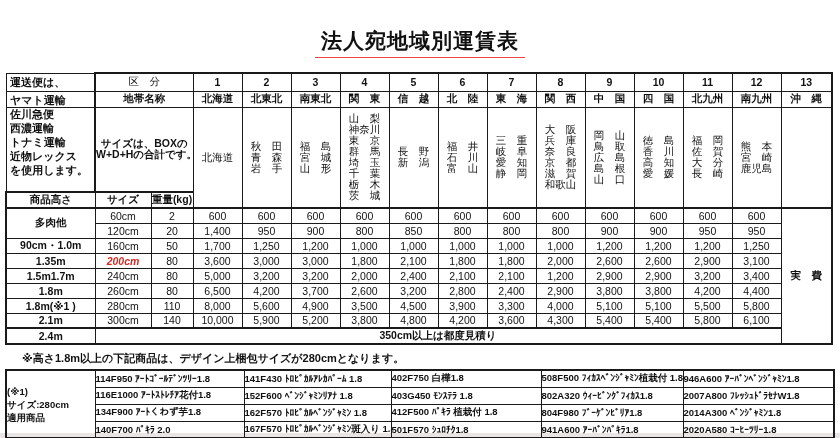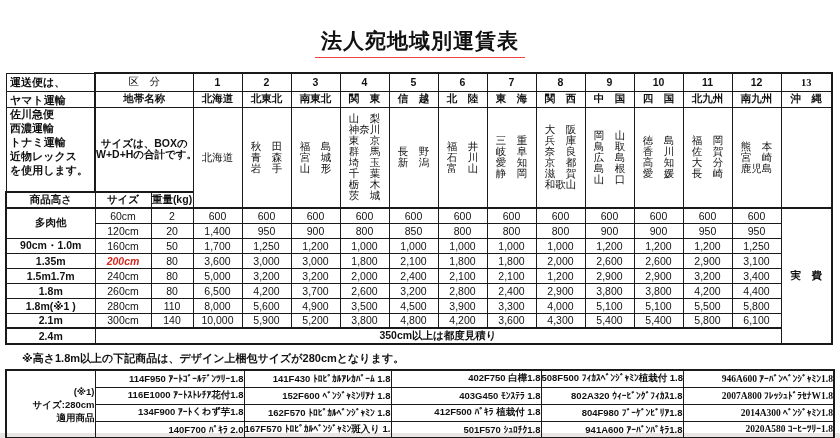--- a/index.html
+++ b/index.html
@@ -11,21 +11,21 @@
   .sidebar{position:absolute;top:76px;left:10px;z-index:3;font-size:11px;font-weight:bold;line-height:13px;}
   .sidebar div{margin-bottom:1px;}
   .sidebar div:first-child{margin-bottom:5px;}
   table{border-collapse:collapse;table-layout:fixed;z-index:1;}
   #main-table{position:absolute;left:5px;top:72px;width:826px;}
   #main-table td{border:1px solid #1a1a1a;padding:0;text-align:center;vertical-align:middle;
         font-size:10.5px;overflow:hidden;white-space:nowrap;}
   td.ghost{border:none;}
   .bt2{border-top-width:2px !important;}
   .bl2{border-left-width:2px !important;}
-  .br2{border-right-width:2px !important;font-family:Liberation Serif, serif;}
+  .br2{border-right-width:2px !important;}
   .bb2{border-bottom-width:2px !important;}
   tr.h18{height:18px;} tr.h16{height:16px;padding-left:12px;} tr.h85{height:85px;} tr.h12{height:12px;}
   tr.h15{height:15px;} 
   .kubun{font-weight:normal;font-size:11px;text-align:left;padding-left:8px;}
   .chitai{font-weight:bold;font-size:10.5px;text-align:left;padding-left:4px;}
   .zno{font-weight:bold;font-size:11px;}
   .zname{font-weight:bold;font-size:10px;}
   .prefs{vertical-align:top;font-size:8.5px;line-height:11px;padding-top:1px;font-weight:normal;}
   .sizenote{vertical-align:bottom;text-align:left;font-weight:bold;font-size:9.5px;
         line-height:11.5px;padding:0 0 2px 2px;}
@@ -33,21 +33,21 @@
   .hhead.left{text-align:left;padding-left:3px;}
   .hkg{font-weight:bold;font-size:10px;}
   .rlabel{text-align:left;padding-left:3px;font-weight:bold;vertical-align:top;padding-top:1px;font-size:10.5px;}
   .rsize{font-size:10.5px;}
   .redsize{color:#d42a20;font-weight:bold;font-style:italic;}
   .val{font-size:10.5px;}
   .jippi{font-weight:bold;font-size:11px;}
   .fnote{font-weight:bold;font-size:10.5px;}
   .note{position:absolute;left:22px;top:351px;font-size:11px;font-weight:bold;z-index:2;}
   #products-table{position:absolute;left:5px;top:369px;width:828px;}
-  #products-table td{border:1px solid #1a1a1a;padding:0;text-align:right;vertical-align:middle;
+  #products-table td{border:1px solid #1a1a1a;padding:0;text-align:left;vertical-align:middle;
         font-size:9.5px;font-weight:bold;overflow:hidden;white-space:nowrap;}
   #products-table tr{height:17px;}
   .plabel{font-size:10.5px;line-height:13px;}
   .strip{position:absolute;left:0;top:433px;width:840px;height:5px;background:#e9e5e5;z-index:0;}
 </style>
 </head>
 <body>
 
 <div class="page">
   <div class="strip"></div>

